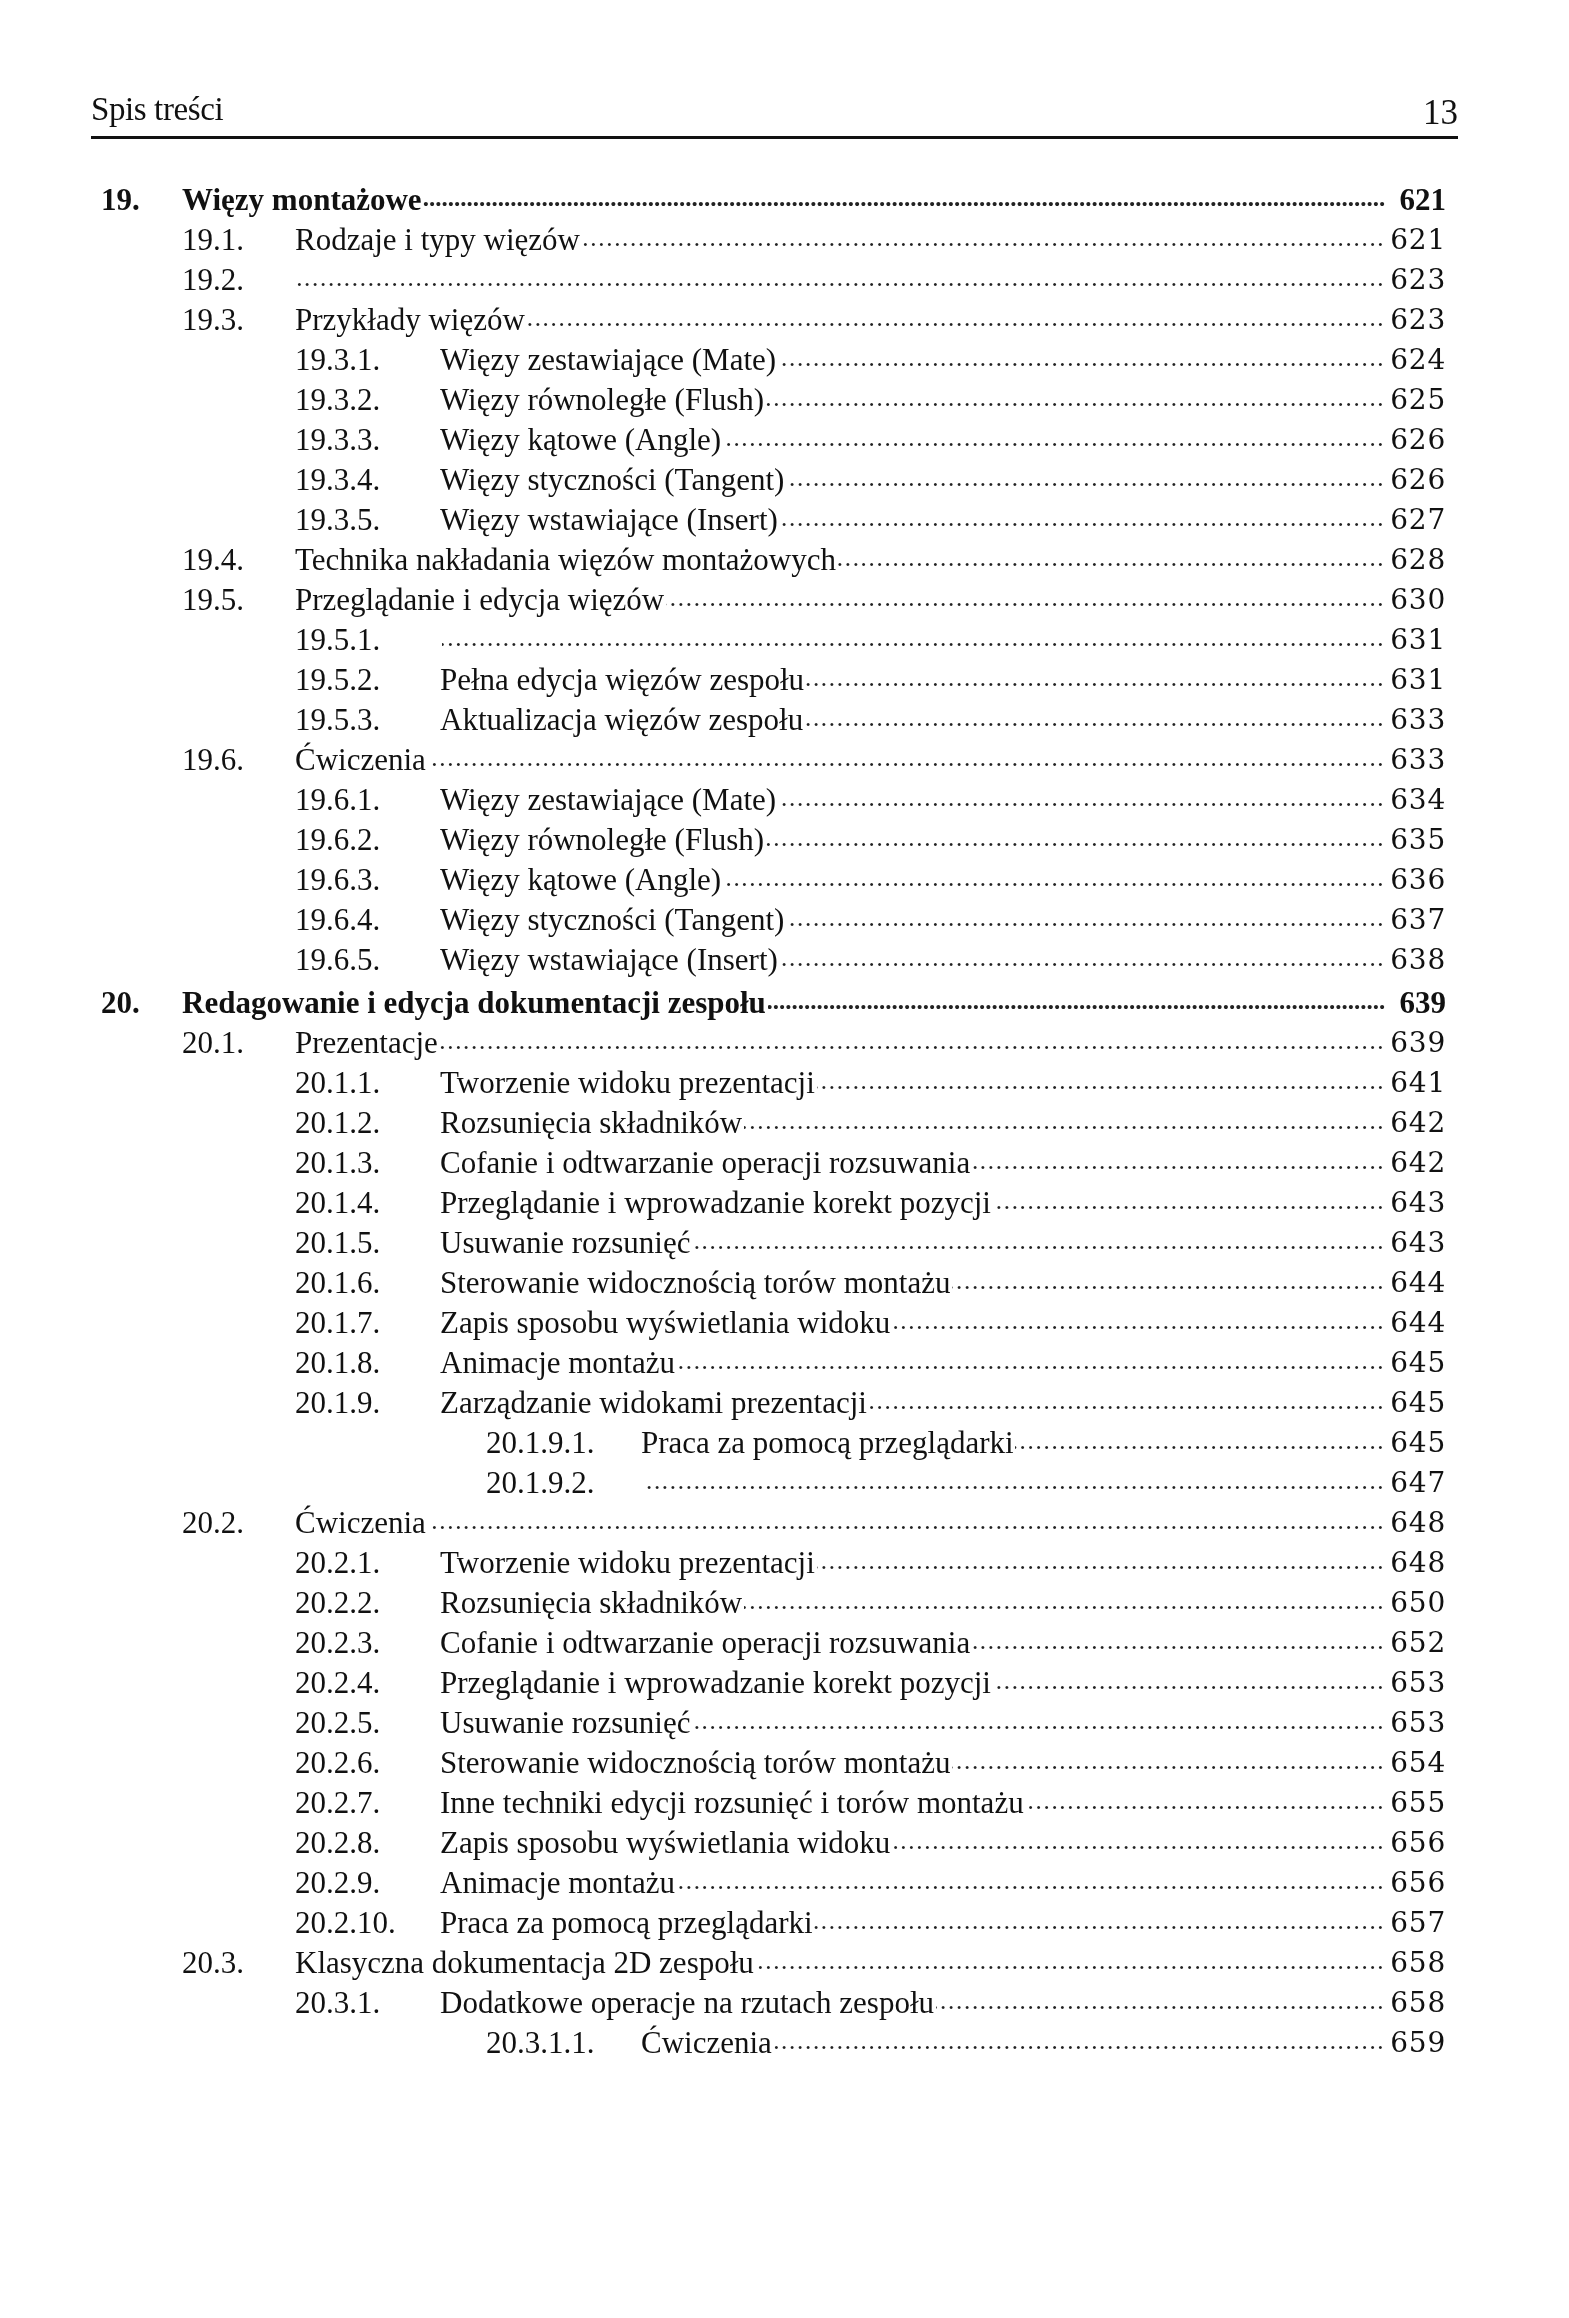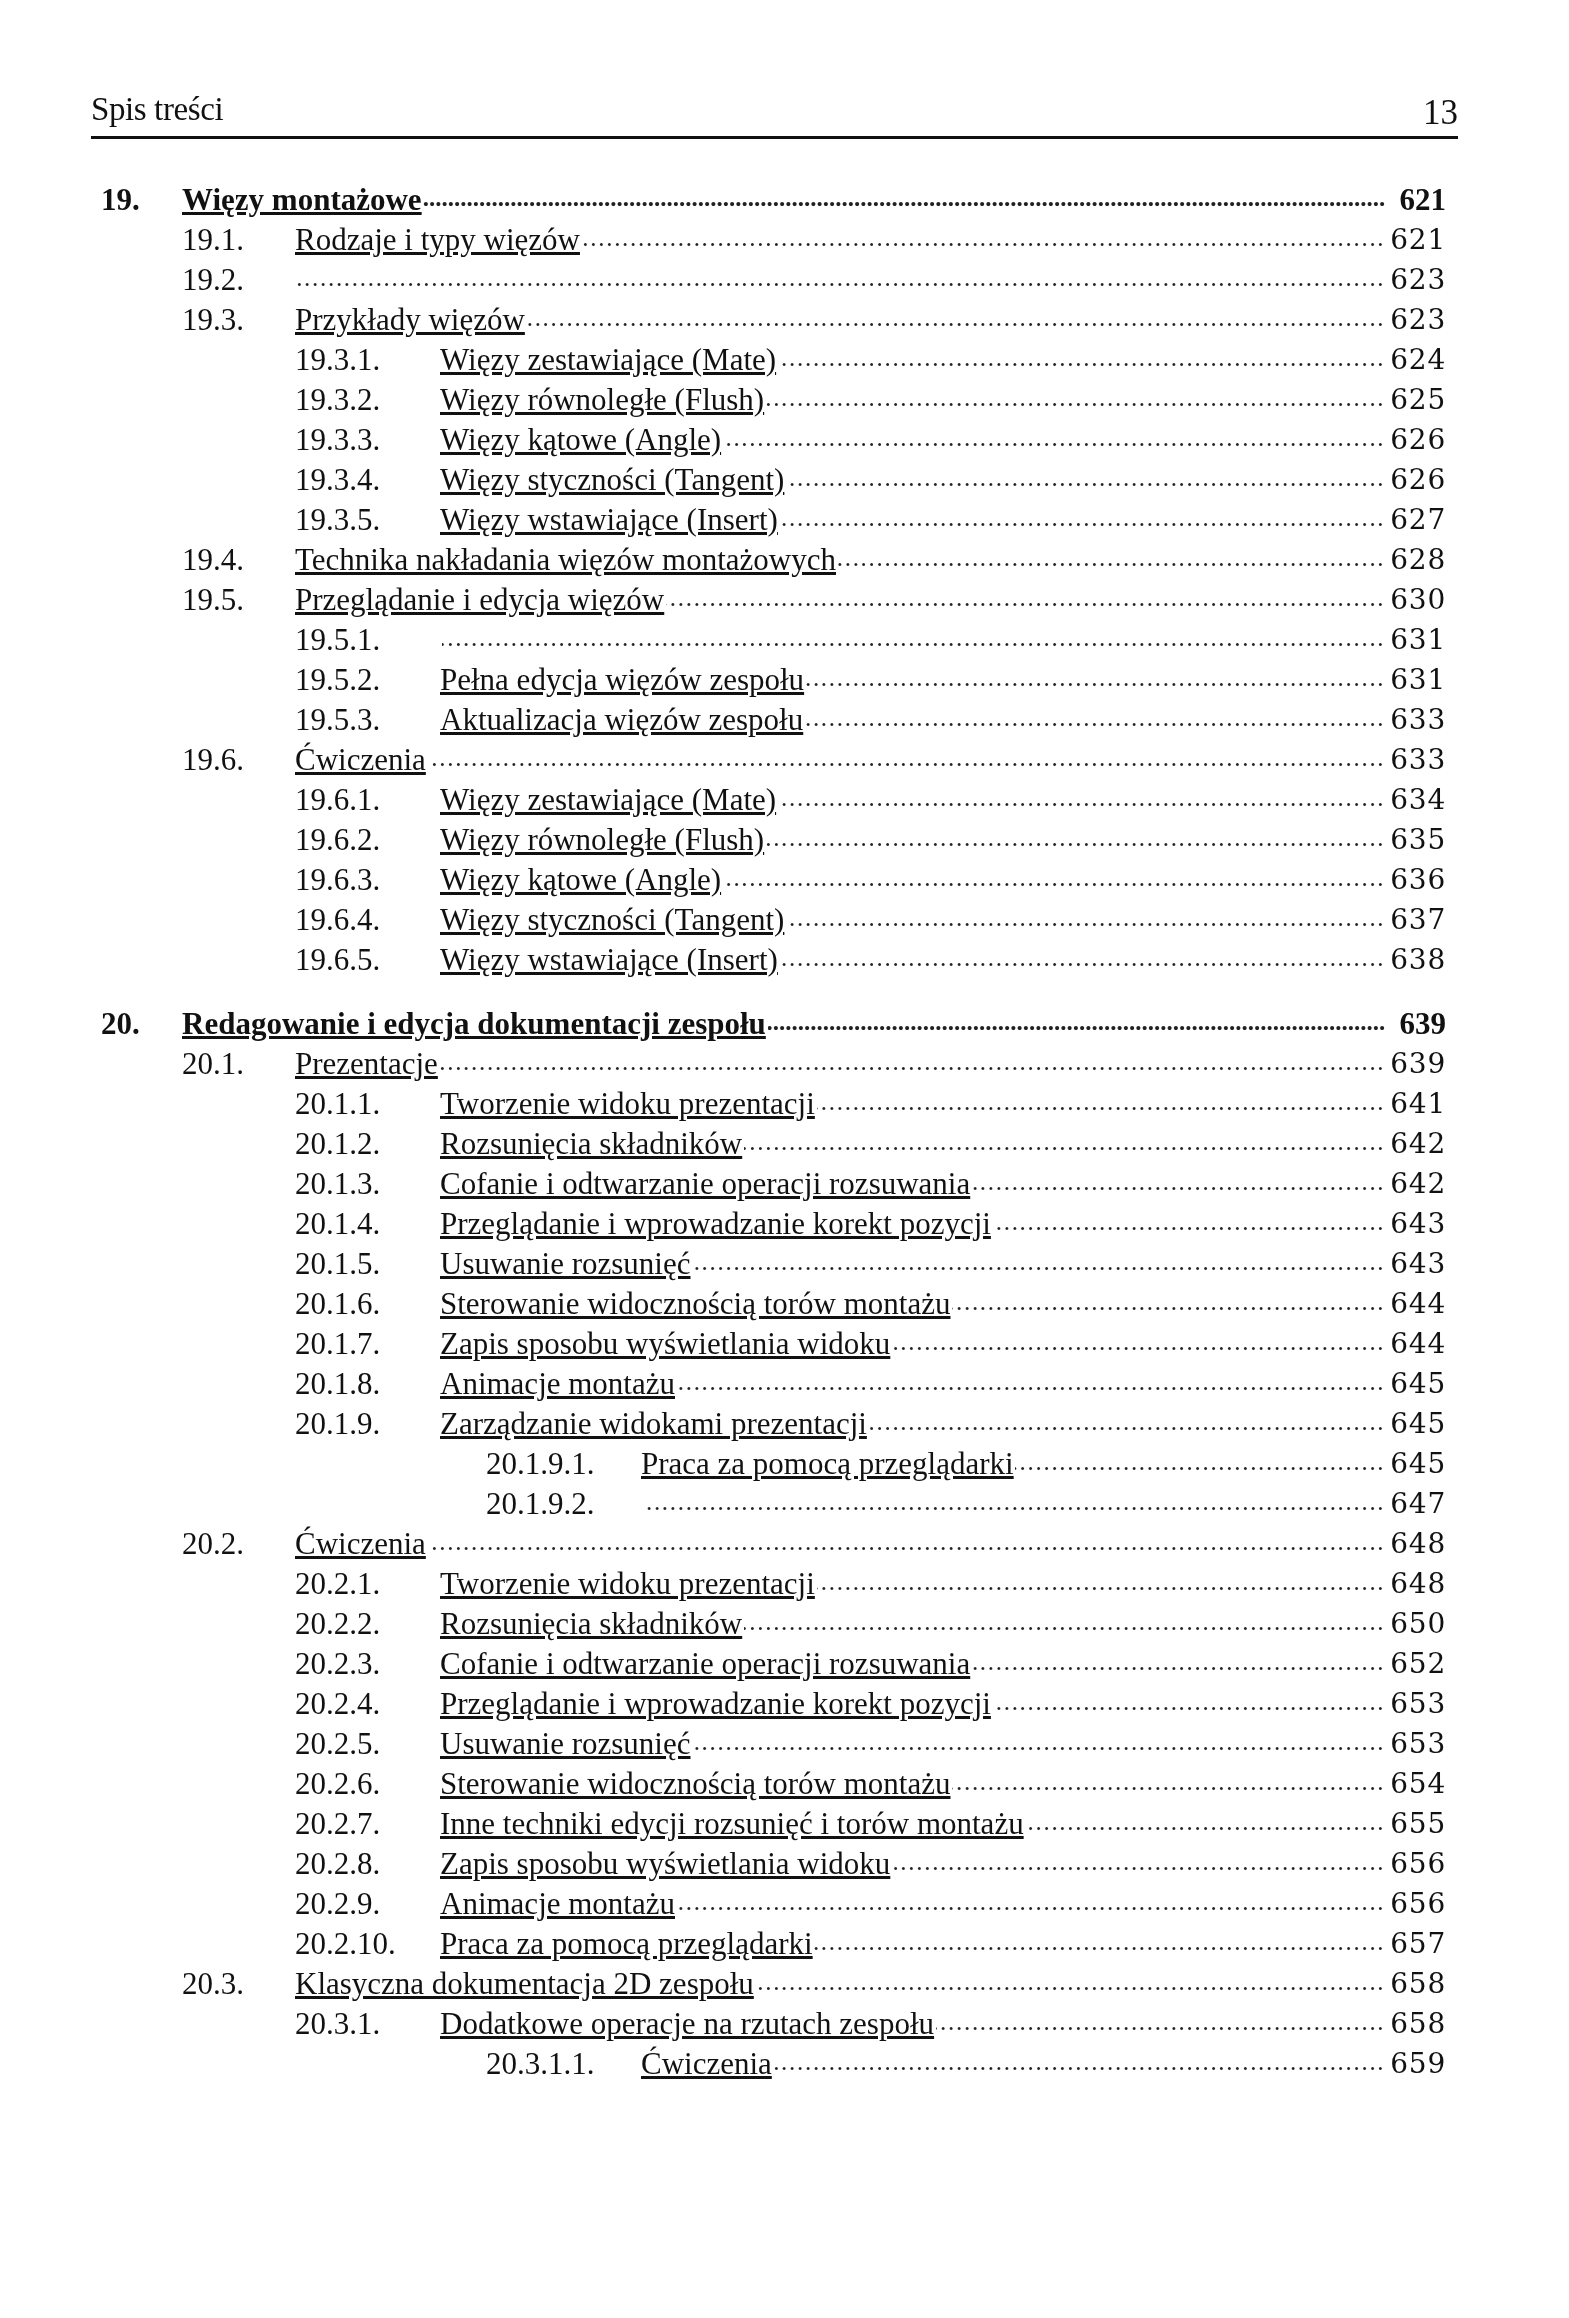--- a/index.html
+++ b/index.html
@@ -13,23 +13,23 @@
   .header-title { position: absolute; left: 0; top: 0; font-size: 33px; letter-spacing: -0.4px; }
   .header-page  { position: absolute; right: 0; top: 1.7px; font-size: 35px; }
   .header-rule  { position: absolute; left: 0; top: 45px; width: 1367px; height: 2.5px; background: #111; }
 
   .toc { position: absolute; left: 101px; top: 180px; width: 1345px; }
   .toc-row {
     position: relative; display: flex; align-items: flex-start;
     height: 40px; line-height: 40px; font-size: 31px; white-space: nowrap;
   }
   .toc-row.chapter { font-weight: bold; font-size: 31px; height: 40px; }
-  .toc-row.chapter-gap { margin-top: 24px; }
+  .toc-row.chapter-gap { margin-top: 3px; }
   .num { display: inline-block; flex: none; }
-  .title { flex: none; text-decoration: underline; }
+  .title { flex: none; }
   .dots {
     flex: 1 1 auto; overflow: hidden; margin: 0 1.7px; align-self: baseline;
     height: 1em; position: relative;
   }
   .dots::after {
     content: "................................................................................................................................................................................................................................................";
     position: absolute; right: 0; bottom: -6.7px; letter-spacing: 1.7px; font-size: 25px; color: #222;
   }
   .toc-row.chapter .dots::after { letter-spacing: 0px; font-weight: bold; }
   .page { flex: none; width: 59px; text-align: right; font-family: "DejaVu Serif", serif; font-size: 28px; letter-spacing: 0.8px; }

